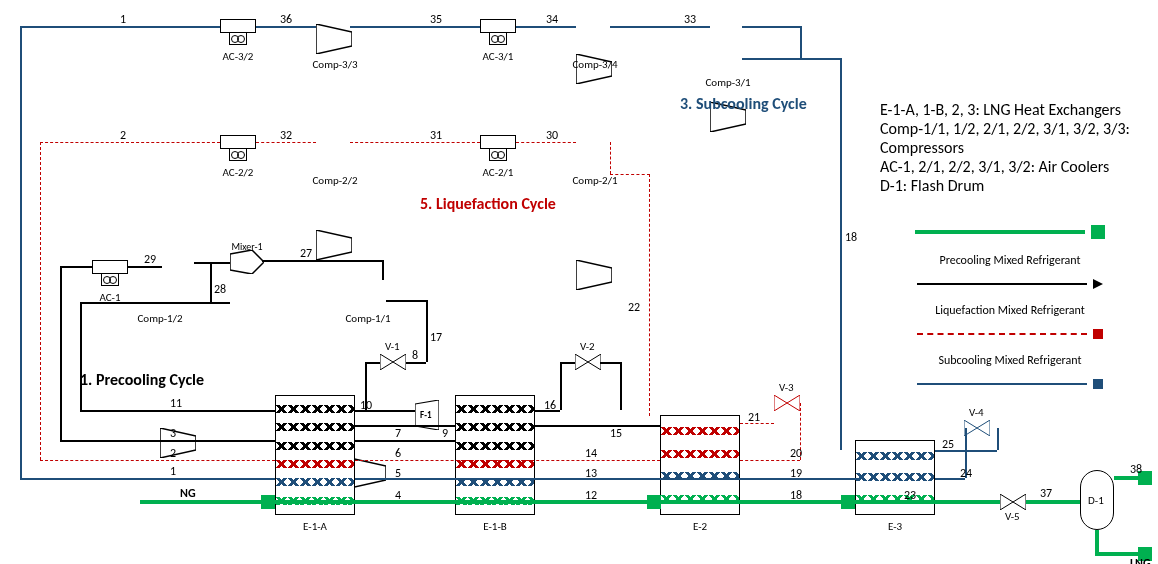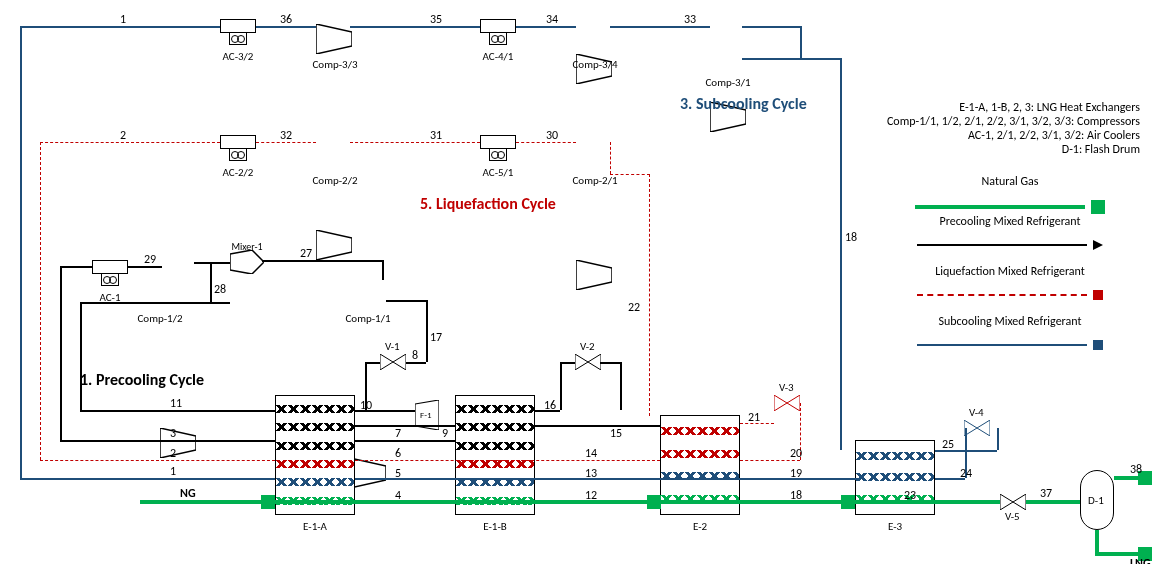--- a/index.html
+++ b/index.html
@@ -1,21 +1,21 @@
 <!DOCTYPE html>
 <html><head>
 <meta charset="utf-8">
 <style>
   body { margin:0; font-family: Calibri, Arial, sans-serif; font-size:12px; color:#000; }
   #canvas { position:relative; width:1158px; height:564px; background:#fff; }
   .abs { position:absolute; }
   .stream-label { font-size:12px; color:#000; }
   .section-label { font-size:16px; font-weight:bold; }
   .equip-label { font-size:11px; text-align:center; width:60px; margin-left:-30px; }
-  .legend-title { font-size:12px; text-align:right; width:260px; }
+  .legend-title { font-size:16px; text-align:left; width:260px; }
 
   
   .hx { border:1.5px solid #000; background:#fff; box-sizing:border-box; }
   .hx-inner { width:100%; display:flex; flex-direction:column; justify-content:space-around; height:100%; padding:4px 0; box-sizing:border-box; }
   .wave { height:8px; background-repeat:repeat-x; background-size:12px 8px; }
   .wave-black { background-image: linear-gradient(45deg, transparent 40%, #000 40%, #000 60%, transparent 60%), linear-gradient(-45deg, transparent 40%, #000 40%, #000 60%, transparent 60%); }
   .wave-red   { background-image: linear-gradient(45deg, transparent 40%, #c00000 40%, #c00000 60%, transparent 60%), linear-gradient(-45deg, transparent 40%, #c00000 40%, #c00000 60%, transparent 60%); }
   .wave-blue  { background-image: linear-gradient(45deg, transparent 40%, #1f4e79 40%, #1f4e79 60%, transparent 60%), linear-gradient(-45deg, transparent 40%, #1f4e79 40%, #1f4e79 60%, transparent 60%); }
   .wave-green { background-image: linear-gradient(45deg, transparent 40%, #00b050 40%, #00b050 60%, transparent 60%), linear-gradient(-45deg, transparent 40%, #00b050 40%, #00b050 60%, transparent 60%); }
 
@@ -84,21 +84,21 @@
       <svg viewBox="0 0 36 30">
         <polygon points="0,0 36,8 36,22 0,30" fill="#fff" stroke="#000" stroke-width="1.5"></polygon>
       </svg>
     </div>
   <div class="abs equip-label" style="left:335px; top:58px;">Comp-3/3</div>
 
   <div class="abs aircooler" style="left:480px; top:19px;">
       <div class="box"></div>
       <div class="fan"></div>
     </div>
-  <div class="abs equip-label" style="left:498px; top:50px;">AC-4/1</div>
+  <div class="abs equip-label" style="left:498px; top:50px;">AC-3/1</div>
 
   <div class="abs compressor" style="left:576px; top:24px;">
       <svg viewBox="0 0 36 30">
         <polygon points="0,0 36,8 36,22 0,30" fill="#fff" stroke="#000" stroke-width="1.5"></polygon>
       </svg>
     </div>
   <div class="abs equip-label" style="left:595px; top:58px;">Comp-3/4</div>
 
   <div class="abs compressor" style="left:710px; top:42px;">
       <svg viewBox="0 0 36 30">
@@ -137,21 +137,21 @@
       <svg viewBox="0 0 36 30">
         <polygon points="0,0 36,8 36,22 0,30" fill="#fff" stroke="#000" stroke-width="1.5"></polygon>
       </svg>
     </div>
   <div class="abs equip-label" style="left:335px; top:174px;">Comp-2/2</div>
 
   <div class="abs aircooler" style="left:480px; top:135px;">
       <div class="box"></div>
       <div class="fan"></div>
     </div>
-  <div class="abs equip-label" style="left:498px; top:166px;">AC-5/1</div>
+  <div class="abs equip-label" style="left:498px; top:166px;">AC-2/1</div>
 
   <div class="abs compressor" style="left:576px; top:140px;">
       <svg viewBox="0 0 36 30">
         <polygon points="0,0 36,8 36,22 0,30" fill="#fff" stroke="#000" stroke-width="1.5"></polygon>
       </svg>
     </div>
   <div class="abs equip-label" style="left:595px; top:174px;">Comp-2/1</div>
 
   <div class="abs stream-label" style="left:120px; top:128px;">2</div>
   <div class="abs stream-label" style="left:280px; top:128px;">32</div>
@@ -285,21 +285,21 @@
       </svg>
     </div>
   <div class="abs" style="left:1005px; top:510px; font-size:11px;">V-5</div>
 
   <div class="abs drum" style="left:1080px; top:470px;"></div>
   <div class="abs" style="left:1088px; top:494px; font-size:11px;">D-1</div>
 
   <div class="abs" style="left:415px; top:400px;"><svg width="24" height="30">
         <polygon points="0,4 24,0 24,30 0,26" fill="#fff" stroke="#000" stroke-width="1.2"></polygon>
       </svg></div>
-  <div class="abs" style="left:420px; top:409px; font-size:9px;">F-1</div>
+  <div class="abs" style="left:420px; top:409px; font-size:9px;font-weight:bold;">F-1</div>
 
   <div class="hline green" style="left:140px; top:500px; width:860px;"></div>
   <div class="hline green" style="left:1026px; top:500px; width:54px;"></div>
   <div class="arrR green" style="left:261px; top:495px;"></div>
   <div class="arrR green" style="left:647px; top:495px;"></div>
   <div class="arrR green" style="left:841px; top:495px;"></div>
   <div class="vline green" style="left:1095px; top:530px; height:24px;"></div>
   <div class="hline green" style="left:1095px; top:552px; width:45px;"></div>
   <div class="arrR green" style="left:1138px; top:547px;"></div>
   <div class="hline green" style="left:1114px; top:476px; width:26px;"></div>
@@ -369,27 +369,26 @@
   <div class="abs stream-label" style="left:544px; top:398px;">16</div>
   <div class="abs stream-label" style="left:430px; top:330px;">17</div>
 
   <div class="abs" style="left:880px; top:100px; width:260px;">
     <div class="legend-title">E-1-A, 1-B, 2, 3: LNG Heat Exchangers</div>
     <div class="legend-title">Comp-1/1, 1/2, 2/1, 2/2, 3/1, 3/2, 3/3: Compressors</div>
     <div class="legend-title">AC-1, 2/1, 2/2, 3/1, 3/2: Air Coolers</div>
     <div class="legend-title">D-1: Flash Drum</div>
 
     <div style="height:18px;"></div>
-    <div style="text-align:center;">Natural Gas</div>
     <div class="legend-row" style="justify-content:center;">
       <span class="legend-line" style="background:#00b050; height:4px;"></span>
       <span class="arrR green" style="position:static;"></span>
     </div>
 
-    <div style="text-align:center; ">Precooling Mixed Refrigerant</div>
+    <div style="text-align:center; margin-top:14px;">Precooling Mixed Refrigerant</div>
     <div class="legend-row" style="justify-content:center;">
       <span class="legend-line" style="background:#000;"></span>
       <span class="arrR" style="position:static;"></span>
     </div>
 
     <div style="text-align:center; margin-top:14px;">Liquefaction Mixed Refrigerant</div>
     <div class="legend-row" style="justify-content:center;">
       <span class="legend-line" style="border-top:2px dashed #c00000; background:none; height:0;"></span>
       <span class="arrR red" style="position:static;"></span>
     </div>

